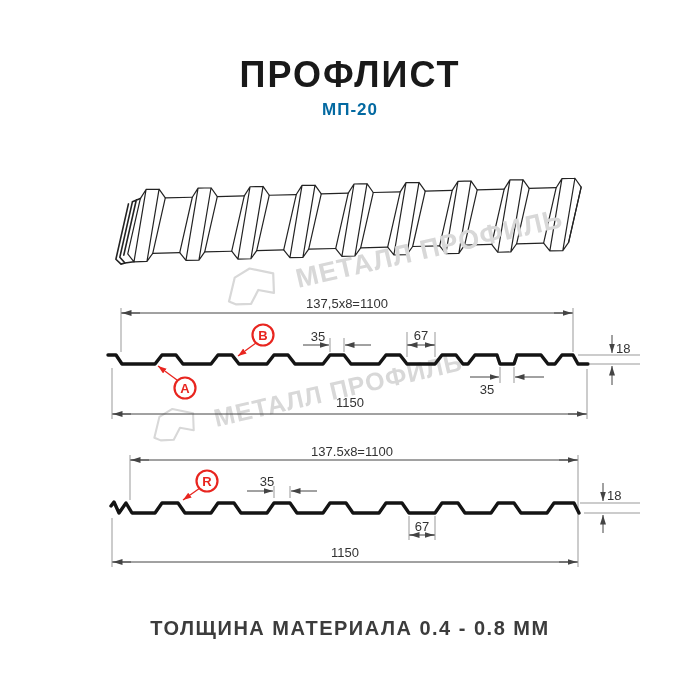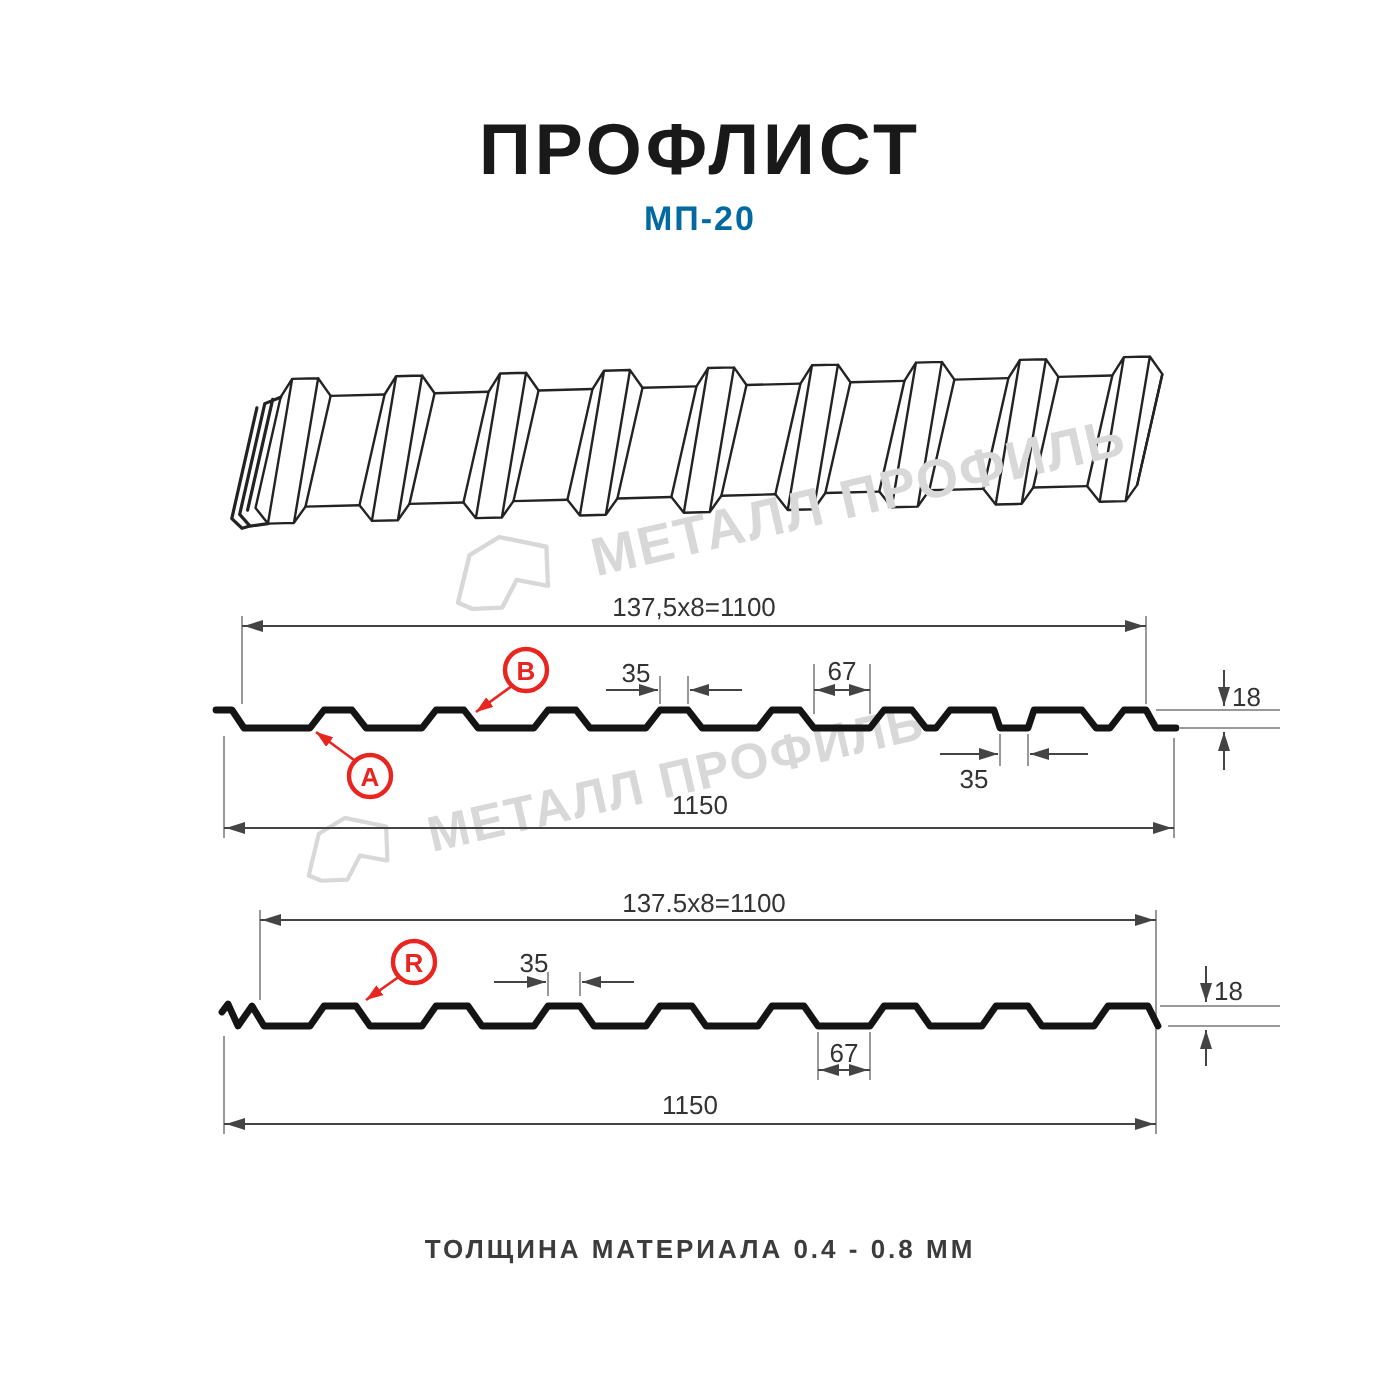--- a/index.html
+++ b/index.html
@@ -3,21 +3,21 @@
 <meta charset="utf-8">
 <style>
   html,body{margin:0;padding:0;background:#ffffff;}
   #stage{position:relative;width:700px;height:700px;background:#ffffff;overflow:hidden;
          font-family:"Liberation Sans", sans-serif;}
   .title{position:absolute;left:0;top:54px;width:700px;text-align:center;
          font-size:36px;font-weight:700;letter-spacing:2px;color:#191919;}
   .subtitle{position:absolute;left:0;top:100px;width:700px;text-align:center;
          font-size:17px;font-weight:600;letter-spacing:1px;color:#0369a1;}
   .caption{position:absolute;left:0;top:617px;width:700px;text-align:center;
-         font-size:13px;font-weight:600;letter-spacing:1.5px;color:#3c3c3c;}
+         font-size:20px;font-weight:600;letter-spacing:1.5px;color:#3c3c3c;}
   .wm{position:absolute;display:flex;align-items:center;gap:10px;color:#d8d8d8;
       transform:rotate(-13deg);transform-origin:0 50%;z-index:1;pointer-events:none;}
   .wm .wm-text{font-weight:700;white-space:nowrap;letter-spacing:1px;}
   #wm1{left:224px;top:272px;z-index:3;}
   #wm1 .wm-text{font-size:27px;}
   #wm2{left:150px;top:412px;}
   #wm2 .wm-text{font-size:25px;}
   .layer{position:absolute;z-index:2;}
   svg text{font-family:"Liberation Sans", sans-serif;}
   .dimtxt{font-size:13px;fill:#333;}

